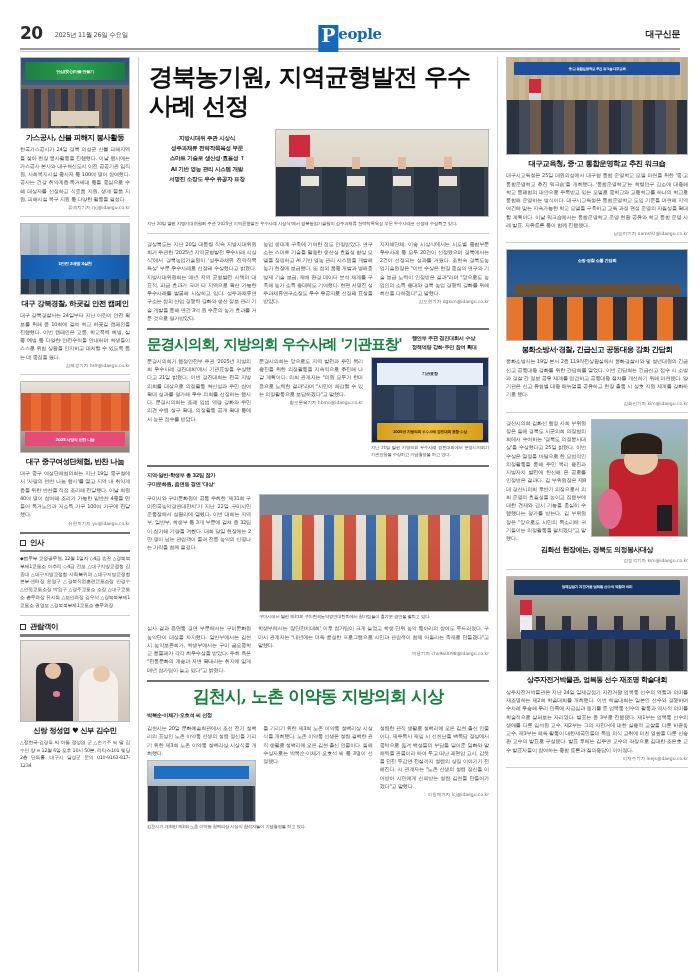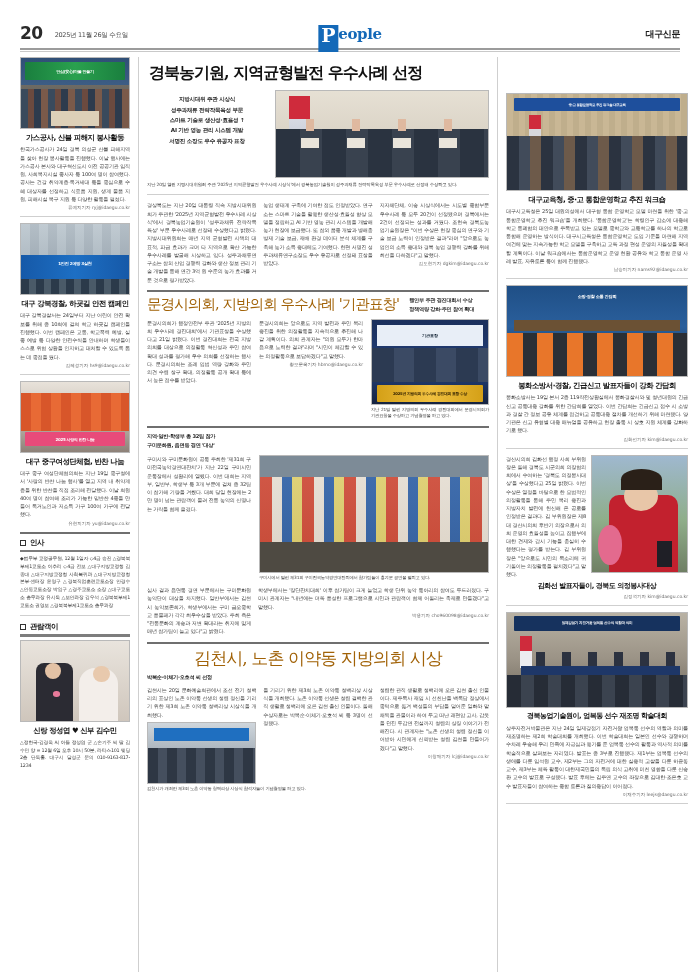--- a/index.html
+++ b/index.html
@@ -52,21 +52,21 @@
   .rule-top2 { height: 1px; background: #c9c9c9; margin: 1px 20px 0 20px; }
 
   
   .cols {
     display: flex; gap: 8px; padding: 5px 20px 8px 20px;
     height: 928px;
   }
   .col-l { width: 110px; flex: 0 0 110px; }
   .col-m { width: 360px; flex: 0 0 360px; border-left: 1px solid #cfcfcf;
            border-right: 1px solid #cfcfcf; padding: 0 8px; }
-  .col-r { width: 182px; flex: 0 0 182px; margin-top: 36px; }
+  .col-r { width: 182px; flex: 0 0 182px; }
 
   
   .photo {
     width: 100%; position: relative; overflow: hidden;
     background: #8a99a8; border: 1px solid #b9b9b9;
   }
   .cap-h {
     font-size: 7.4px; font-weight: 700; text-align: center;
     letter-spacing: -0.5px; margin: 4px 0 3px 0; color: #111;
     line-height: 1.25;
@@ -76,32 +76,32 @@
     font-size: 5.1px; line-height: 1.62; color: #3a3a3a;
     text-align: justify; letter-spacing: -0.2px;
     font-family: "DejaVu Sans","Liberation Sans", sans-serif;
   }
   .byline { font-size: 4.5px; color: #6a6a6a; text-align: right; margin-top: 2px; }
   .hr-thin { height: 1px; background: #cfcfcf; margin: 6px 0; }
   .hr-thick { height: 2px; background: #6f6f6f; margin: 6px 0 4px 0; }
 
   
   .lead-head {
-    font-size: 16px; font-weight: 700; letter-spacing: -1px;
+    font-size: 24px; font-weight: 700; letter-spacing: -1px;
     font-family: "DejaVu Serif","Liberation Serif", serif;
     line-height: 1.2; color: #111; margin: 6px 0 8px 2px;
   }
   .lead-sub {
     text-align: center; font-size: 5.6px; line-height: 1.85;
     letter-spacing: -0.3px; color: #1d1d1d; font-weight: 700;
   }
   .sec-head {
-    font-size: 14.5px; font-weight: 400; letter-spacing: -0.9px;
+    font-size: 14.5px; font-weight: 700; letter-spacing: -0.9px;
     font-family: "DejaVu Serif","Liberation Serif", serif;
-    line-height: 1.2; color: #a16207;
+    line-height: 1.2; color: #15803d;
   }
   .sec-head.big { font-size: 17px; }
   .sec-sub { font-size: 5.2px; line-height: 1.7; letter-spacing: -0.3px;
              font-weight: 700; color: #222; }
   .head-row { display: flex; align-items: flex-end; gap: 10px; }
   .three { display: flex; gap: 7px; }
   .three > div { flex: 1; }
   .two { display: flex; gap: 7px; }
 
   
@@ -392,21 +392,21 @@
       </div>
 
       <div class="hr-thin"></div>
 
       <div>
         <div class="photo" style="height:92px;background:linear-gradient(#1f4f86 0%,#2a5f9c 45%,#15304f 100%)">
           <div class="ph-banner" style="background:transparent;color:#fff;top:4%;height:16%;font-size:4.2px">소방·경찰 소통 간담회</div>
           <div style="position:absolute;top:38%;left:4%;right:4%;height:12%;background:#6b5134"></div>
           <div style="position:absolute;bottom:0;left:0;right:0;height:48%;background:repeating-linear-gradient(90deg,#e8762a 0 16px,#2b2f36 16px 30px)"></div>
         </div>
-        <div class="cap-h">봉화소방서·경찰, 긴급신고 발표자들이 강화 간담회</div>
+        <div class="cap-h">봉화소방서·경찰, 긴급신고 공동대응 강화 간담회</div>
         <div class="body-t">봉화소방서는 19일 본서 2층 119작전상황실에서 봉화경찰서와 및 청년대원의 긴급신고 공동대응 강화를 위한 간담회를 열었다.
 이번 간담회는 긴급신고 접수 시 소방과 경찰 간 정보 공유 체계를 점검하고 공동대응 절차를 개선하기 위해 마련됐다.
 양 기관은 신고 유형별 대응 매뉴얼을 공유하고 현장 출동 시 상호 지원 체계를 강화하기로 했다.</div>
         <div class="byline">김화선기자 kim@idaegu.co.kr</div>
       </div>
 
       <div class="hr-thin"></div>
 
       <div>
         <div style="display:flex;gap:5px">
@@ -415,36 +415,36 @@
 김 부위원장은 제8대 경산시의회 후반기 의장으로서 의회 운영의 효율성을 높이고 집행부에 대한 견제와 감시 기능을 충실히 수행했다는 평가를 받는다.
 김 부위원장은 "앞으로도 시민의 목소리에 귀 기울이는 의정활동을 펼치겠다"고 말했다.</div>
           <div class="photo" style="flex:1;height:118px;background:linear-gradient(#9fb8cf 0%,#8fae8a 55%,#6f7f64 100%)">
             <div style="position:absolute;bottom:0;left:18%;right:10%;height:66%;background:#c2212e;border-radius:10px 10px 0 0"></div>
             <div style="position:absolute;bottom:52%;left:34%;width:36%;height:26%;background:#e8c6a8;border-radius:50%"></div>
             <div style="position:absolute;bottom:70%;left:30%;width:44%;height:18%;background:#2a2018;border-radius:50% 50% 0 0"></div>
             <div style="position:absolute;bottom:6%;left:6%;width:26%;height:34%;background:#e36a8e;border-radius:50%"></div>
             <div style="position:absolute;bottom:4%;right:16%;width:16%;height:22%;background:#1f1f26"></div>
           </div>
         </div>
-        <div class="cap-h sm">김화선 발표자들이, 경북도 의정봉사대상</div>
+        <div class="cap-h sm">김화선 현장에는, 경북도 의정봉사대상</div>
         <div class="byline">김정석기자 kim@idaegu.co.kr</div>
       </div>
 
       <div class="hr-thin"></div>
 
       <div>
         <div class="photo" style="height:96px;background:linear-gradient(#b9b2a4 0%,#9a9285 50%,#6a6357 100%)">
           <div class="ph-banner" style="background:#16325e;top:3%;height:16%;font-size:3.6px">일제강점기 자전거왕 엄복동 선수의 역할과 의미</div>
           <div style="position:absolute;left:7%;top:24%;width:7%;height:34%;background:#ececf0"></div>
           <div style="position:absolute;left:7%;top:24%;width:7%;height:16%;background:#cf2b3c"></div>
           <div style="position:absolute;top:42%;left:16%;right:4%;height:16%;background:repeating-linear-gradient(90deg,#2c3240 0 9px,transparent 9px 26px)"></div>
           <div style="position:absolute;top:56%;left:8%;right:4%;height:10%;background:#1e3768"></div>
           <div style="position:absolute;bottom:0;left:0;right:0;height:34%;background:repeating-linear-gradient(90deg,#262c36 0 14px,#3b434f 14px 27px)"></div>
         </div>
-        <div class="cap-h sm">경북농업기술원이, 엄복동 선수 재조명 학술대회</div>
+        <div class="cap-h sm">상주자전거박물관, 엄복동 선수 재조명 학술대회</div>
         <div class="body-t">상주자전거박물관은 지난 24일 일제강점기 자전거왕 엄복동 선수의 역할과 의미를 재조명하는 제2회 학술대회를 개최했다. 이번 학술대회는 일본인 선수와 경쟁하며 수차례 우승해 우리 민족에 자긍심과 용기를 준 엄복동 선수의 활동과 역사적 의미를 학술적으로 살펴보는 자리였다.
 발표는 총 3부로 진행됐다. 제1부는 엄복동 선수의 생애를 다룬 임석원 교수, 제2부는 그의 자전거에 대한 실증적 고찰을 다룬 하윤웅 교수, 제3부는 체육 활동이 대한제국민들의 독립 의식 고취에 미친 영향을 다룬 신승환 교수의 발표로 구성됐다. 발표 후에는 김주연 교수의 좌장으로 김대한·조은호 교수 발표자들이 참여하는 종합 토론과 질의응답이 이어졌다.</div>
         <div class="byline">이재수기자 leejs@daegu.co.kr</div>
       </div>
 
       <div class="hr-thin"></div>
 
     </div>
   </div>
 </div>

